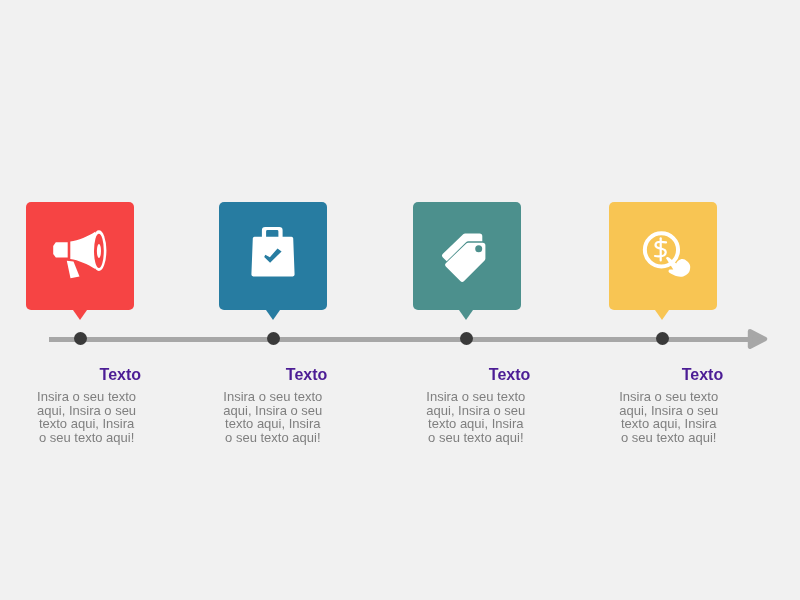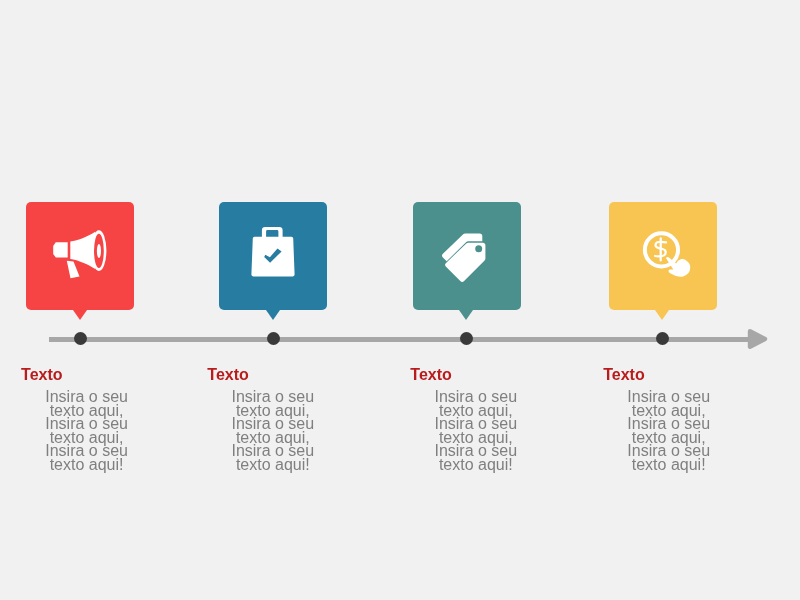--- a/index.html
+++ b/index.html
@@ -5,22 +5,22 @@
   html,body{margin:0;padding:0;}
   body{width:800px;height:600px;background:#f1f1f1;font-family:"Liberation Sans",sans-serif;overflow:hidden;-webkit-font-smoothing:antialiased;}
   .stage{position:relative;width:800px;height:600px;background:#f1f1f1;}
   .axis{position:absolute;left:48.5px;top:336.9px;width:703px;height:5.1px;background:#a7a7a7;}
   .arrow{position:absolute;left:746px;top:328px;width:22px;height:22px;}
   .step{position:absolute;top:0;left:0;width:0;height:0;}
   .card{position:absolute;left:-54px;top:202px;width:108px;height:108px;border-radius:5px;}
   .tail{position:absolute;left:-7.5px;top:309.8px;width:0;height:0;border-left:7.5px solid transparent;border-right:7.5px solid transparent;border-top:10.5px solid #000;}
   .dot{position:absolute;left:-6.5px;top:331.9px;width:13px;height:13px;border-radius:50%;background:#3a3a3a;}
   .textblock{position:absolute;left:-60px;top:368px;width:120px;}
-  .title{text-align:left;font-size:16px;font-weight:bold;color:#b91c1c;line-height:13px;}
-  .desc{margin:9px 5px 0 16px;text-align:center;font-size:16px;line-height:13.55px;color:#7f7f7f;}
+  .title{text-align:right;font-size:16px;font-weight:bold;color:#4c1d95;line-height:13px;}
+  .desc{margin:9px 5px 0 16px;text-align:center;font-size:13px;line-height:13.55px;color:#7f7f7f;}
   .icon{position:absolute;left:-28px;top:226px;width:56px;height:56px;}
 </style>
 </head>
 <body>
 
 <div class="stage">
   <div class="axis"></div>
   <svg class="arrow" viewBox="0 0 22 22">
     <path d="M4 3.2 L19 11 L4 18.8 Z" fill="#a7a7a7" stroke="#a7a7a7" stroke-width="4.4" stroke-linejoin="round"></path>
   </svg>

